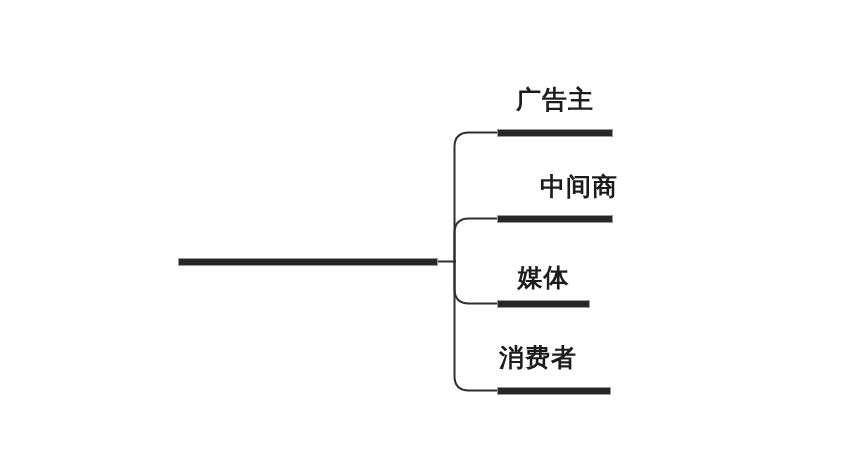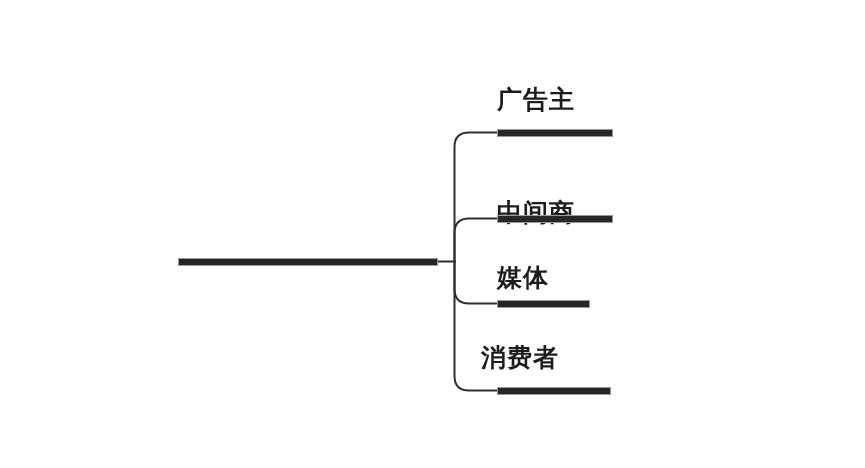--- a/index.html
+++ b/index.html
@@ -16,40 +16,41 @@
     background:var(--bg);
     overflow:hidden;
     font-family:"Liberation Serif","DejaVu Serif",serif;
   }
   .connector-layer{position:absolute;left:0;top:0;width:865px;height:468px;}
   .connector-layer path{fill:none;stroke:var(--connector);stroke-width:2;}
   .node-label{
     position:absolute;
     color:var(--text);
     font-weight:bold;
+    text-align:center;
     white-space:nowrap;
     line-height:1.1;
     letter-spacing:1px;
   }
   .root-label{font-size:37px;letter-spacing:2px;}
   .child-label{font-size:25px;}
   .node-line{
     position:absolute;
     height:6px;
     background:var(--node-fill);
     border:1px solid var(--node-edge);
   }
   
   .root-label{left:178px;top:183px;width:260px;}
   .root-line{left:178px;top:258px;width:258px;}
   
   .c0-label{left:497px;top:86px;width:116px;}
   .c0-line{left:497px;top:129px;width:114px;}
   
-  .c1-label{left:497px;top:173px;width:116px;margin-top:26px;}
+  .c1-label{left:521px;top:173px;width:116px;}
   .c1-line{left:497px;top:215px;width:114px;}
   
   .c2-label{left:497px;top:264px;width:93px;}
   .c2-line{left:497px;top:300px;width:91px;}
   
   .c3-label{left:481px;top:344px;width:114px;}
   .c3-line{left:497px;top:387px;width:112px;}
 </style>
 </head>
 <body>

